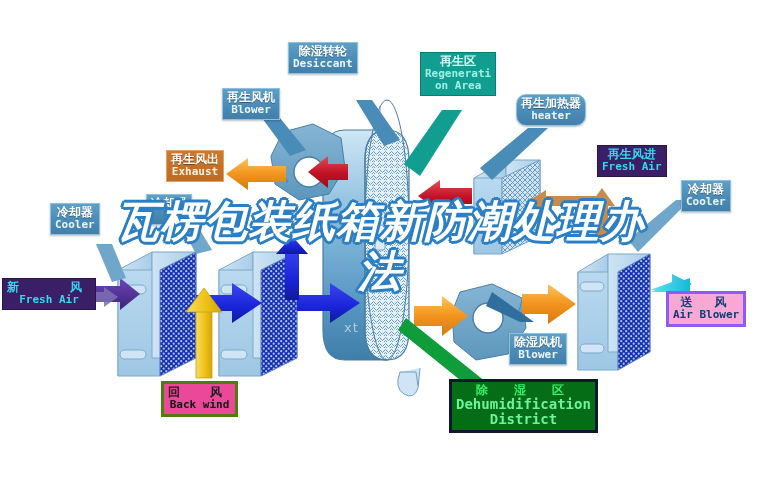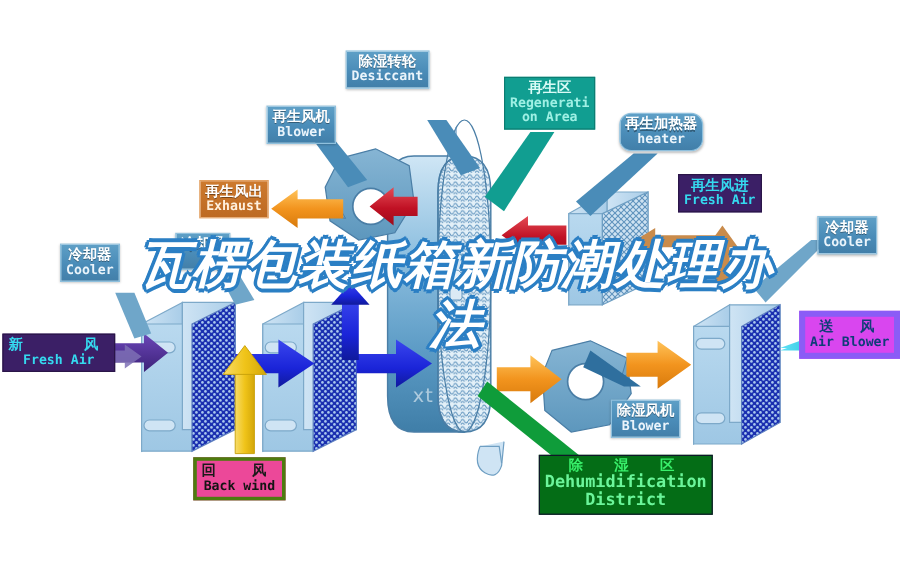--- a/index.html
+++ b/index.html
@@ -43,21 +43,20 @@
     box-shadow:0 1px 2px rgba(0,0,0,.25);
   }
   .lbl.blue .cn{color:#ffffff;font-size:12px;text-shadow:0 1px 0 rgba(0,0,0,.35);}
   .lbl.blue .en{color:#eaf4fb;font-size:11px;}
 
   
   .lbl.teal{
     background:#119e91;
     border:1px solid #0c7d72;
     color:#cffaf4;
-    margin-top:12px;
   }
   .lbl.teal .cn{color:#d9fbf6;font-size:12px;}
   .lbl.teal .en{color:#9ff0e4;font-size:11px;}
 
   
   .lbl.orange{
     background:linear-gradient(180deg,#cd7a2e 0%,#bd6a23 100%);
     border:1px solid #e3a163;
     color:#ffffff;
   }
@@ -69,29 +68,30 @@
     background:#3b1f66;
     border:1px solid #2a1548;
     color:#49e6f0;
   }
   .lbl.purple .cn{color:#35d9ef;font-size:12px;}
   .lbl.purple .en{color:#35d9ef;font-size:11px;}
 
   
   .lbl.green{
     background:#046d16;
-    border:1px solid #0f172a;
+    border:3px solid #0f172a;
   }
   .lbl.green .cn{color:#39f06b;font-size:12px;letter-spacing:7px;}
   .lbl.green .en{color:#6bf59a;font-size:14px;}
 
   
   .lbl.cyan{
-    background:#d946ef;
-    border:5px solid #8b5cf6;
+    background:#f9a8d4;
+    border:3px solid #8b5cf6;
+    margin-top:32px;
   }
   .lbl.cyan .cn{color:#123e7a;font-size:12px;letter-spacing:5px;}
   .lbl.cyan .en{color:#0f3c78;font-size:11px;}
 
   
   .lbl.yellow{
     background:#ec4899;
     border:3px solid #4d7c0f;
   }
   .lbl.yellow .cn{color:#1a1a1a;font-size:12px;letter-spacing:9px;}
@@ -115,21 +115,21 @@
     -webkit-text-stroke:3px #2b7fc4;
     paint-order:stroke fill;
     text-shadow:
        2px 2px 0 #2b7fc4, -2px 2px 0 #2b7fc4,
        2px -2px 0 #2b7fc4, -2px -2px 0 #2b7fc4,
        0 3px 0 #2b7fc4, 0 -3px 0 #2b7fc4,
        3px 0 0 #2b7fc4, -3px 0 0 #2b7fc4;
   }
   #wm{
     position:absolute;left:344px;top:320px;
-    font-family:"DejaVu Sans",sans-serif;font-size:16px;
+    font-family:"DejaVu Sans",sans-serif;font-size:13px;
     color:rgba(255,255,255,.55);z-index:55;letter-spacing:1px;
   }
 </style>
 </head>
 <body>
 
 <div id="stage">
 
   <svg id="svgroot" viewBox="0 0 757 488">
     <defs>
@@ -348,21 +348,21 @@
   <div class="lbl blue" style="left:516px;top:94px;border-radius:10px;">
     <span class="cn">再生加热器</span>
     <span class="en">heater</span>
   </div>
 
   <div class="lbl orange" style="left:166px;top:150px;">
     <span class="cn">再生风出</span>
     <span class="en">Exhaust</span>
   </div>
 
-  <div class="lbl purple" style="left:565px;top:145px;">
+  <div class="lbl purple" style="left:597px;top:145px;">
     <span class="cn">再生风进</span>
     <span class="en">Fresh Air</span>
   </div>
 
   <div class="lbl blue" style="left:681px;top:180px;">
     <span class="cn">冷却器</span>
     <span class="en">Cooler</span>
   </div>
 
   <div class="lbl blue" style="left:50px;top:203px;">

